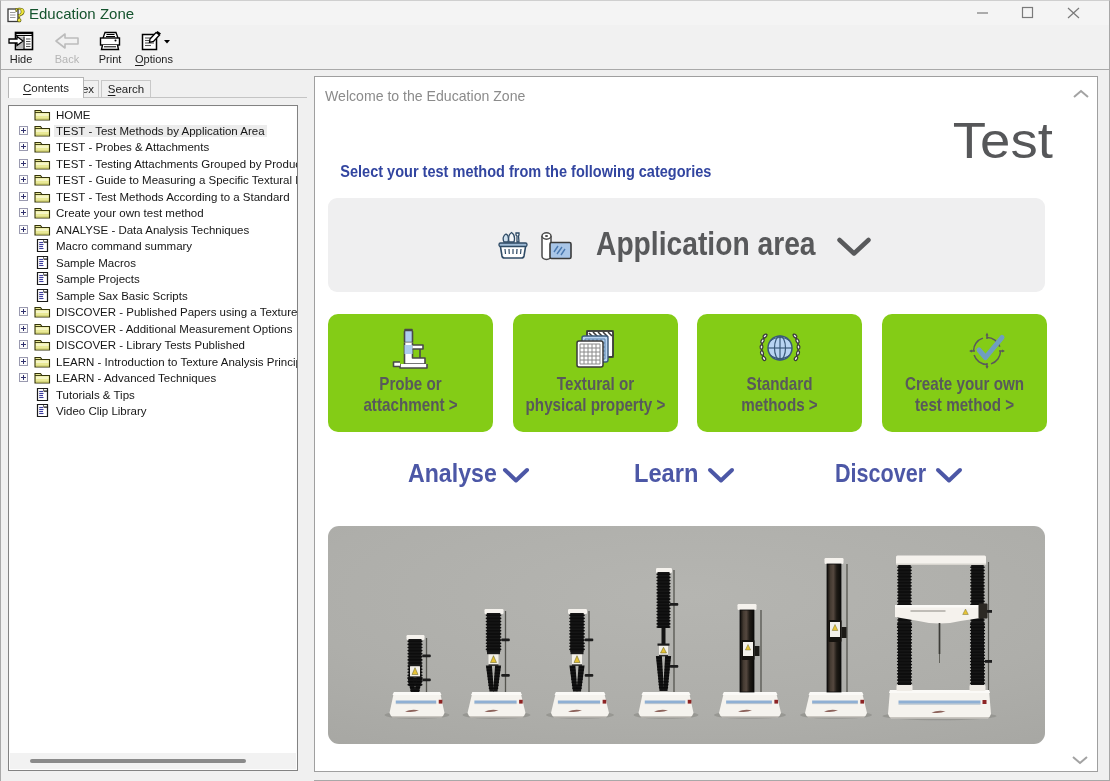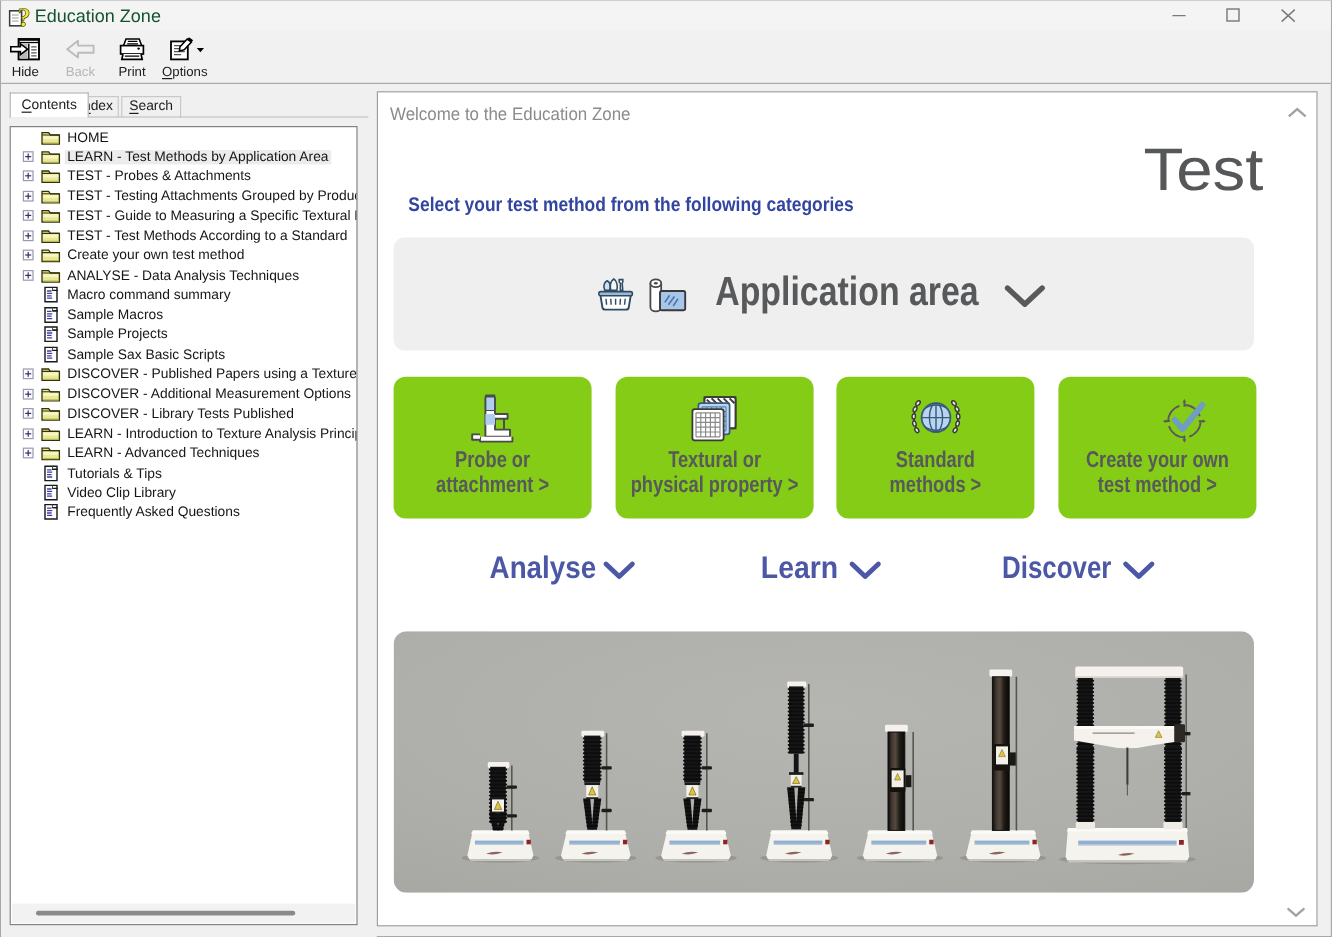--- a/index.html
+++ b/index.html
@@ -14,21 +14,21 @@
 #toolbar{position:absolute;left:0;top:24px;width:100%;height:44px;background:#f1f1f1;}
 .tbtn{position:absolute;top:6px;text-align:center;}
 .tlabel{margin-top:-2px !important;}
 .tlabel{font-size:11px;color:#1c1c1c;margin-top:1px;}
 .tlabel.dis{color:#b5b5b5;}
 #sep1{position:absolute;left:0;top:68px;width:100%;height:1px;background:#a9a9a9;}
 
 #leftpane{position:absolute;left:0;top:69px;width:313px;height:712px;background:#f0f0f0;}
 .tab{position:absolute;font-size:11.5px;color:#1c1c1c;text-align:center;}
 #tab-strip-line{position:absolute;left:7px;top:27px;width:299px;height:1px;background:#c4c4c4;}
-#tabC{left:7px;top:7px;width:66px;height:21px;background:#fff;border:1px solid #b5b5b5;border-bottom:none;line-height:20px;z-index:2;}
+#tabC{left:7px;top:7px;width:76px;height:21px;background:#fff;border:1px solid #b5b5b5;border-bottom:none;line-height:20px;z-index:2;}
 #tabI{left:60px;top:10px;width:38px;height:18px;background:#f0f0f0;border:1px solid #c8c8c8;border-bottom:none;line-height:17px;}
 #tabS{left:100px;top:10px;width:50px;height:18px;background:#f0f0f0;border:1px solid #c8c8c8;border-bottom:none;line-height:17px;}
 .ul{text-decoration:underline;text-underline-offset:1.5px;}
 #treebox{position:absolute;left:7px;top:35px;width:290px;height:666px;background:#fff;border:1px solid #828282;box-shadow:inset 0 0 0 1px #fdfdfd;overflow:hidden;}
 .trow{position:absolute;height:16px;font-size:11.5px;color:#161616;white-space:nowrap;}
 .trow .txt{position:absolute;left:45px;top:2px;padding:0 2px;}
 .trow.sel .txt{background:#ececec;}
 .plus{position:absolute;left:10px;top:3px;width:9px;height:9px;background:#fcfcfc;border:1px solid #9a9ab0;}
 .plus:before{content:"";position:absolute;left:1px;top:3px;width:5px;height:1px;background:#31316e;}
 .plus:after{content:"";position:absolute;left:3px;top:1px;width:1px;height:5px;background:#31316e;}
@@ -144,21 +144,21 @@
           <span class="txt">HOME</span>
         </div>
 <div class="trow sel" style="left:0;top:17.0px;width:290px;">
           <span class="plus"></span>
           <span class="fold"><svg width="17" height="15" viewBox="0 0 17 15">
  <path d="M1 3.5 L1 13 L15.5 13 L15.5 5.5 L8 5.5 L6.5 3.5 Z" fill="#e9e995" stroke="#33330a" stroke-width="1.1"></path>
  <path d="M1 5.5 L15.5 5.5" stroke="#33330a" stroke-width="0.9"></path>
  <rect x="2" y="6.5" width="12.5" height="2.5" fill="#f5f5c6"></rect>
  <path d="M2 12.2 L15 12.2" stroke="#b5b55a" stroke-width="1"></path>
 </svg></span>
-          <span class="txt">LEARN - Test Methods by Application Area</span>
+          <span class="txt">TEST - Test Methods by Application Area</span>
         </div>
 <div class="trow" style="left:0;top:33.4px;width:290px;">
           <span class="plus"></span>
           <span class="fold"><svg width="17" height="15" viewBox="0 0 17 15">
  <path d="M1 3.5 L1 13 L15.5 13 L15.5 5.5 L8 5.5 L6.5 3.5 Z" fill="#e9e995" stroke="#33330a" stroke-width="1.1"></path>
  <path d="M1 5.5 L15.5 5.5" stroke="#33330a" stroke-width="0.9"></path>
  <rect x="2" y="6.5" width="12.5" height="2.5" fill="#f5f5c6"></rect>
  <path d="M2 12.2 L15 12.2" stroke="#b5b55a" stroke-width="1"></path>
 </svg></span>
           <span class="txt">TEST - Probes &amp; Attachments</span>
@@ -321,31 +321,20 @@
 <div class="trow" style="left:0;top:297.0px;width:290px;">
           <span class="doc"><svg width="13" height="15" viewBox="0 0 13 15">
  <path d="M1.5 1.5 L8 1.5 L8 4 L11.5 4 L11.5 13.5 L1.5 13.5 Z" fill="#fff" stroke="#1a1a1a" stroke-width="1.2"></path>
  <path d="M8 1.5 L11.5 1.5 L11.5 4 L8 4" fill="#fff" stroke="#1a1a1a" stroke-width="1.2"></path>
  <line x1="3.2" y1="4.5" x2="7" y2="4.5" stroke="#3d3d9e" stroke-width="1.1"></line>
  <line x1="3.2" y1="6.5" x2="7.5" y2="6.5" stroke="#3d3d9e" stroke-width="1.1"></line>
  <line x1="3.2" y1="8.5" x2="7" y2="8.5" stroke="#3d3d9e" stroke-width="1.1"></line>
  <line x1="3.2" y1="10.5" x2="7.5" y2="10.5" stroke="#3d3d9e" stroke-width="1.1"></line>
 </svg></span>
           <span class="txt">Video Clip Library</span>
-        </div>
-<div class="trow" style="left:0;top:313.4px;width:290px;">
-          <span class="doc"><svg width="13" height="15" viewBox="0 0 13 15">
- <path d="M1.5 1.5 L8 1.5 L8 4 L11.5 4 L11.5 13.5 L1.5 13.5 Z" fill="#fff" stroke="#1a1a1a" stroke-width="1.2"></path>
- <path d="M8 1.5 L11.5 1.5 L11.5 4 L8 4" fill="#fff" stroke="#1a1a1a" stroke-width="1.2"></path>
- <line x1="3.2" y1="4.5" x2="7" y2="4.5" stroke="#3d3d9e" stroke-width="1.1"></line>
- <line x1="3.2" y1="6.5" x2="7.5" y2="6.5" stroke="#3d3d9e" stroke-width="1.1"></line>
- <line x1="3.2" y1="8.5" x2="7" y2="8.5" stroke="#3d3d9e" stroke-width="1.1"></line>
- <line x1="3.2" y1="10.5" x2="7.5" y2="10.5" stroke="#3d3d9e" stroke-width="1.1"></line>
-</svg></span>
-          <span class="txt">Frequently Asked Questions</span>
         </div>
     <div id="hscroll">
           <div id="hthumb"></div>
         </div>
   </div>
 </div>
 
 <div id="content">
   <div id="welcome">Welcome to the Education Zone</div>
   <div id="h-test"><span>Test</span></div>

